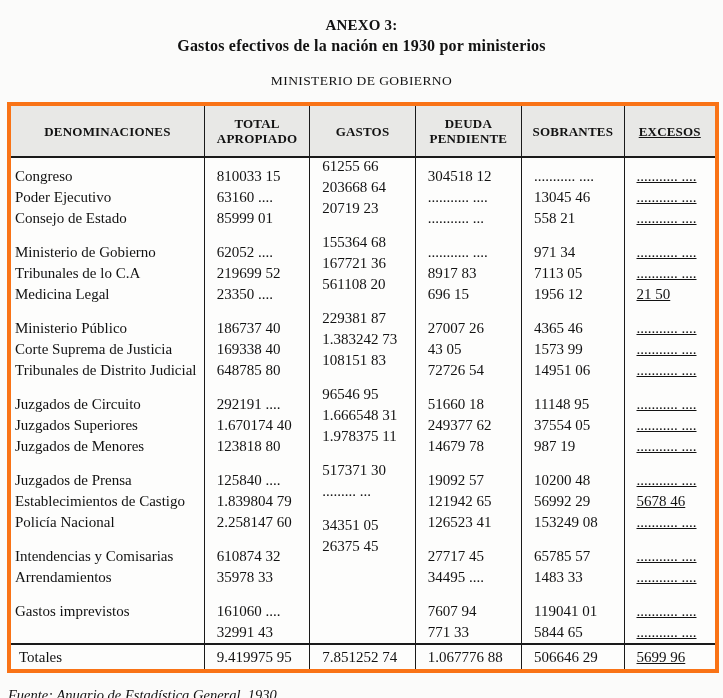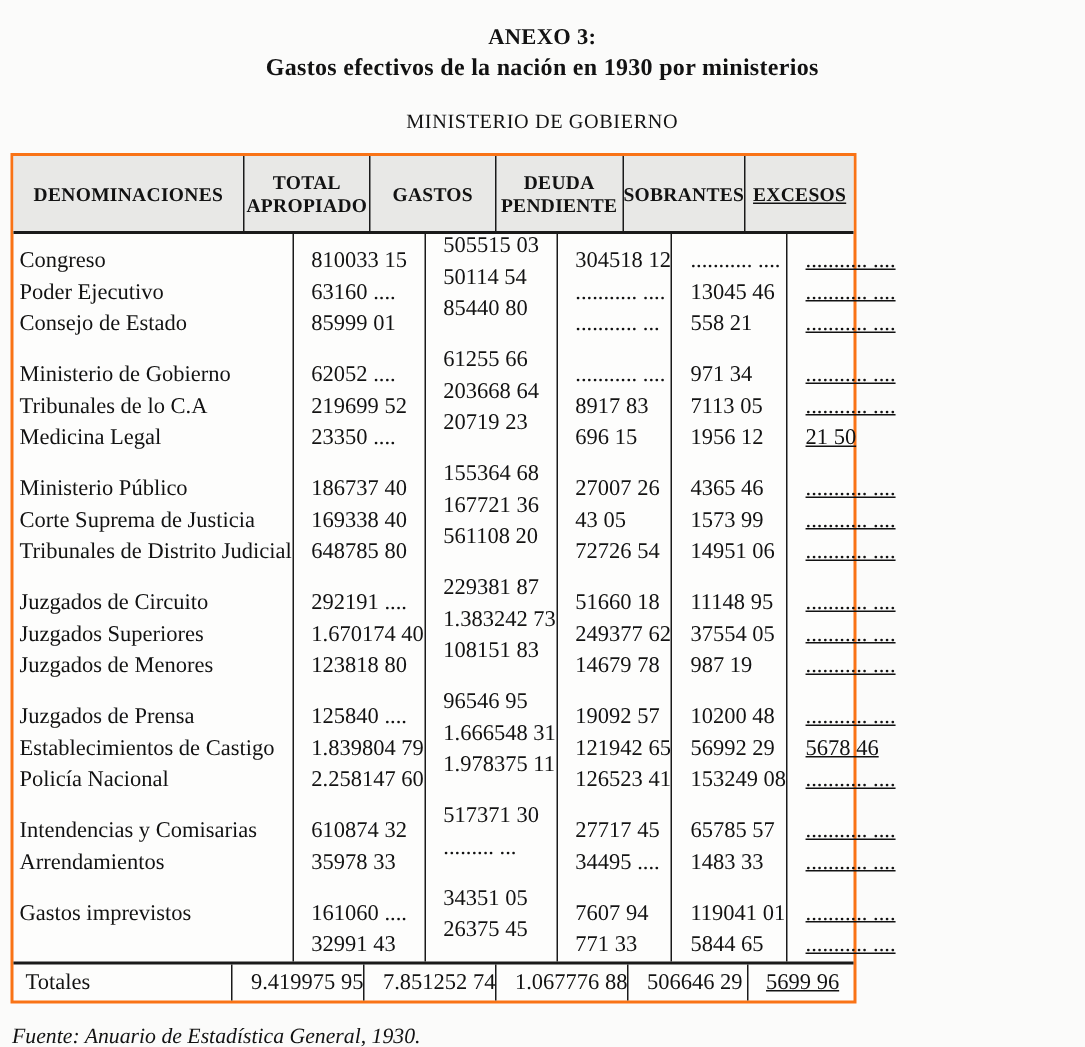--- a/index.html
+++ b/index.html
@@ -13,23 +13,23 @@
   .page{position:relative;width:723px;height:698px;}
 
   
   .title-block{padding-top:16px;text-align:center;}
   .t1{font-weight:700;font-size:15px;line-height:18px;letter-spacing:.2px;}
   .t2{font-weight:700;font-size:16px;line-height:20px;margin-top:2px;letter-spacing:.2px;}
   .subtitle{font-size:13.5px;line-height:16px;margin-top:17px;letter-spacing:.4px;}
 
   
   .tbl{
-    width:564px;
+    width:712px;
     margin:13px 0 0 7px;
-    border:2px solid #f97316;
+    border:4px solid #f97316;
     box-sizing:border-box;
     background:#fdfdfc;
   }
   
   .c0{width:195px;} .c1{width:106px;} .c2{width:106px;}
   .c3{width:107px;} .c4{width:103px;} .c5{width:91px;text-decoration:underline;}
   .divr{border-right:1.5px solid #1a1a1a;}
 
   
   .thead{display:flex;height:50px;background:#e8e8e6;border-bottom:2px solid #1a1a1a;}
@@ -155,25 +155,20 @@
             </div>
             <div class="grp">
               <div class="line">161060 ....</div>
               <div class="line">32991 43</div>
             </div>
           </div>
         </div>
       <div class="col col-num col-gastos c2 divr">
           <div class="col-inner">
             <div class="grp">
-              <div class="line">505515 03</div>
-              <div class="line">50114 54</div>
-              <div class="line">85440 80</div>
-            </div>
-            <div class="grp">
               <div class="line">61255 66</div>
               <div class="line">203668 64</div>
               <div class="line">20719 23</div>
             </div>
             <div class="grp">
               <div class="line">155364 68</div>
               <div class="line">167721 36</div>
               <div class="line">561108 20</div>
             </div>
             <div class="grp">

